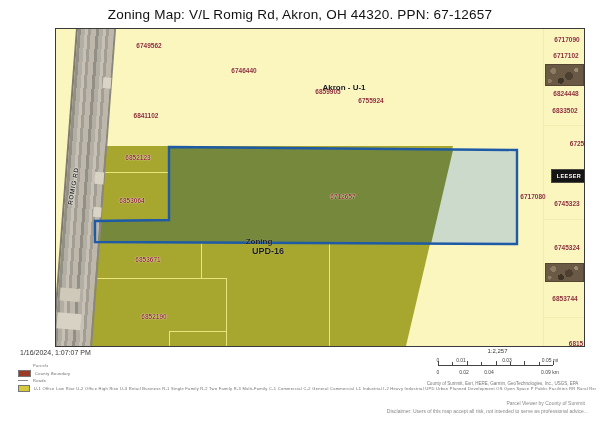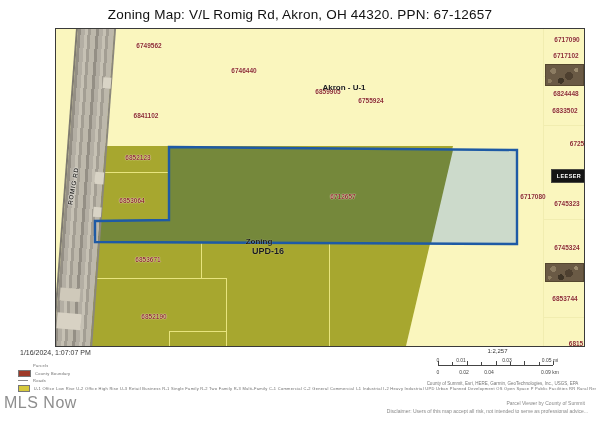--- a/index.html
+++ b/index.html
@@ -172,15 +172,14 @@
       <span class="sb-lab" style="left: 115px; top: 9px;">0.05 mi</span>
       <span class="sb-lab" style="left: 3px; top: 21px;">0</span>
       <span class="sb-lab" style="left: 29px; top: 21px;">0.02</span>
       <span class="sb-lab" style="left: 54px; top: 21px;">0.04</span>
       <span class="sb-lab" style="left: 115px; top: 21px;">0.09 km</span>
     </div>
   <div class="attrib">County of Summit, Esri, HERE, Garmin, GeoTechnologies, Inc., USGS, EPA</div>
 
   <div class="credit">Parcel Viewer by County of Summit</div>
   <div class="disclaimer">Disclaimer: Users of this map accept all risk, not intended to serve as professional advice...</div>
-  <div class="brand">MLS Now</div>
 
 </div>
 
 </body></html>

